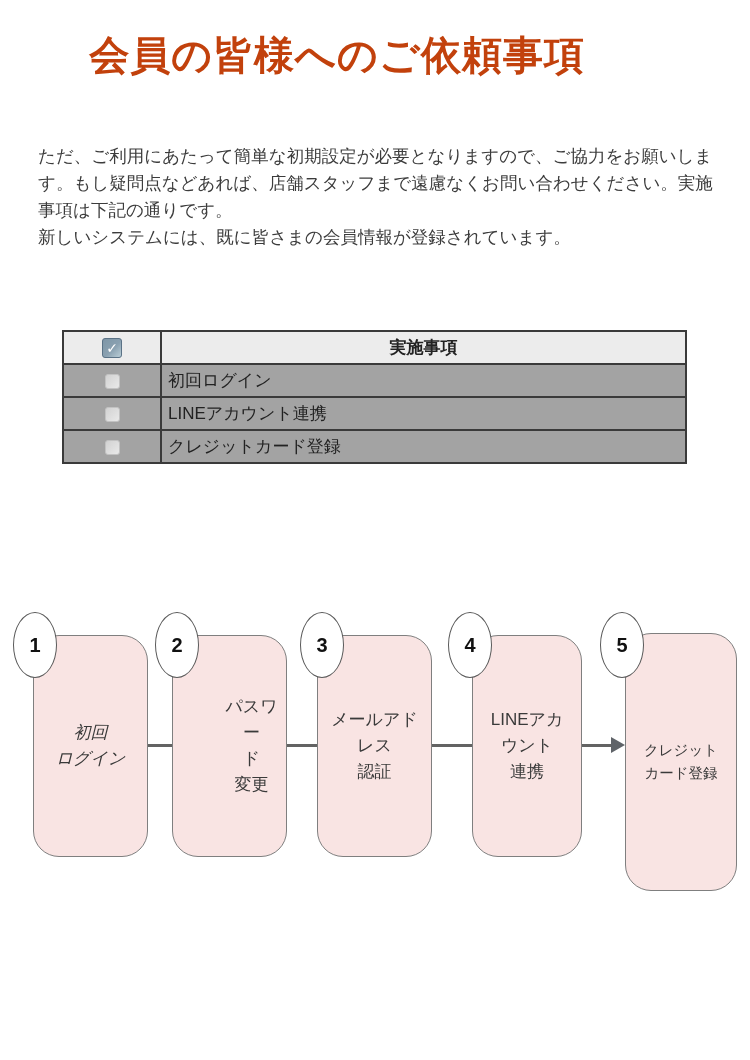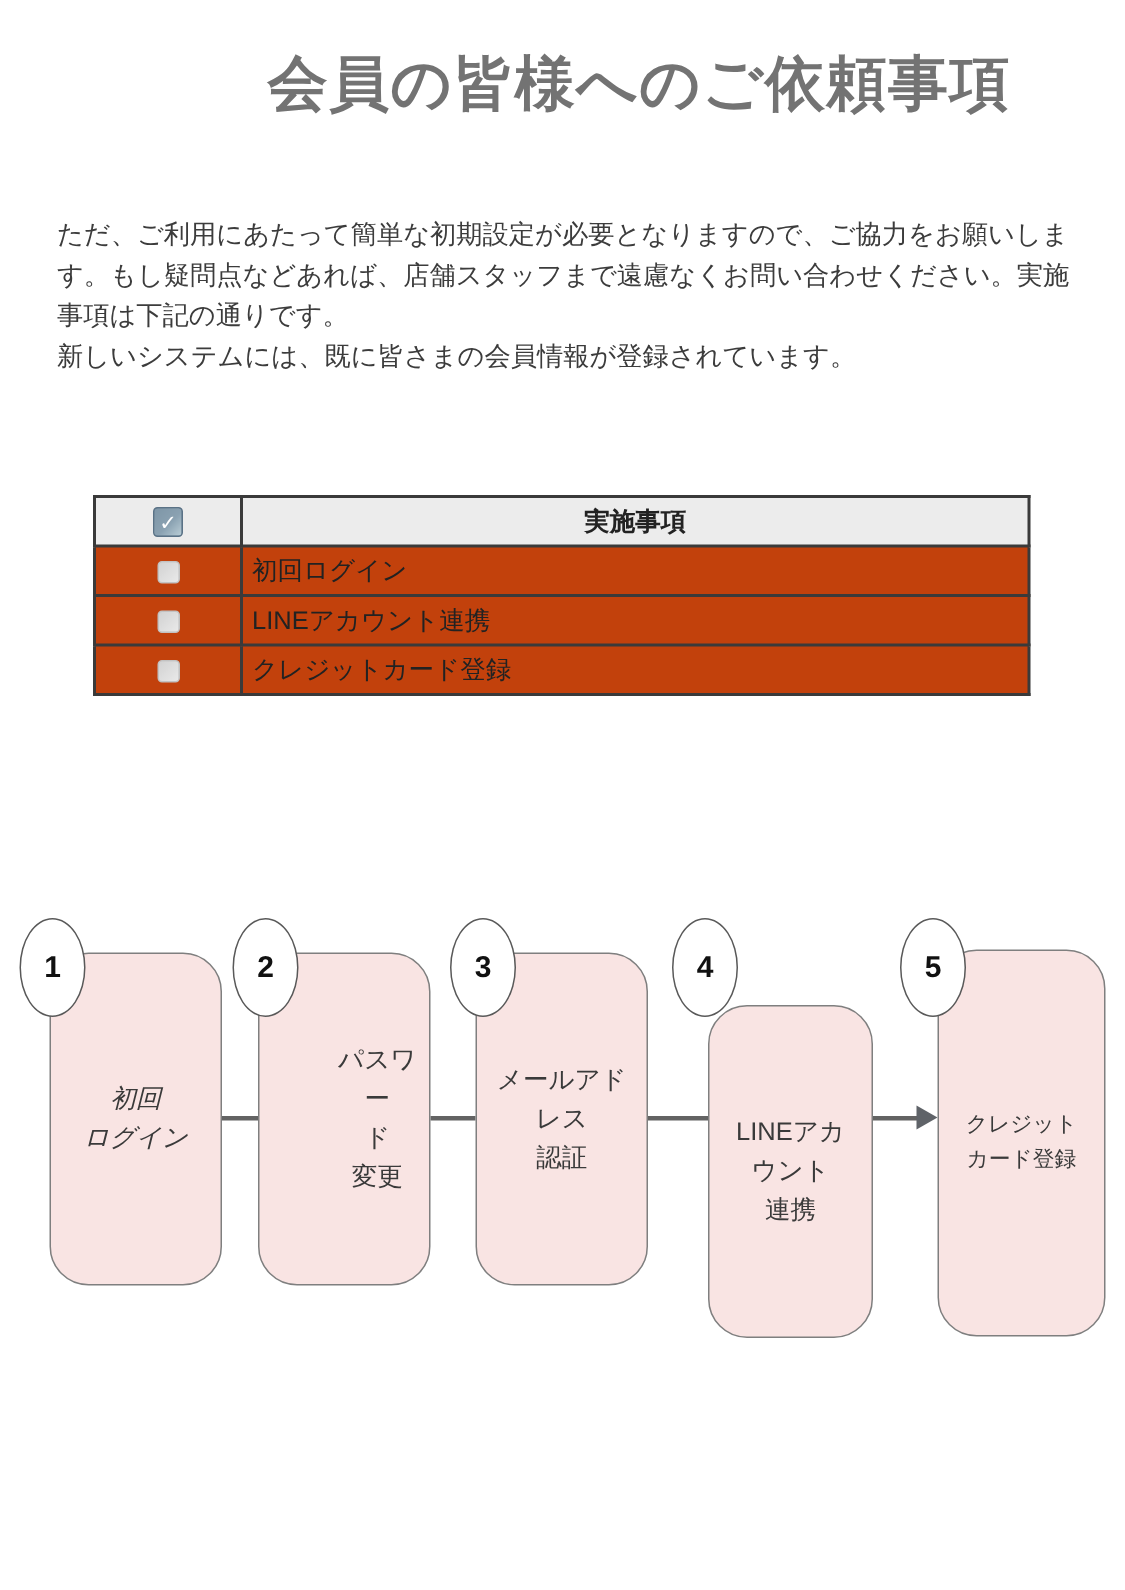--- a/index.html
+++ b/index.html
@@ -2,41 +2,41 @@
 <html lang="ja"><head>
 <meta charset="utf-8">
 <style>
   html,body{margin:0;padding:0;background:#fff;}
   .page{
     position:relative;width:750px;height:1060px;background:#ffffff;
     font-family:"Liberation Sans","DejaVu Sans",sans-serif;overflow:hidden;
   }
   
   .title{
-    position:absolute;left:0;top:28px;width:674px;text-align:right;
-    font-size:40px;font-weight:bold;color:#737373;letter-spacing:1px;
+    position:absolute;left:0;top:28px;width:674px;text-align:center;
+    font-size:40px;font-weight:bold;color:#c2410c;letter-spacing:1px;
   }
   
   .intro{
     position:absolute;left:38px;top:143px;width:678px;
     font-size:17.5px;line-height:27px;color:#3c3c3c;
   }
   
   .check-table{
     position:absolute;left:62px;top:330px;width:625px;
     border-collapse:collapse;table-layout:fixed;
   }
   .check-table td,.check-table th{
     border:2px solid #3a3a3a;height:31px;padding:0;
     font-size:17px;color:#222;vertical-align:middle;
   }
   .col-check{width:96px;text-align:center;}
   .check-table th.col-item{background:#ececec;font-weight:bold;text-align:center;font-size:17px;}
   .check-table th.col-check{background:#ececec;}
-  .check-table td{background:#c2410c;}
+  .check-table td{background:#a3a3a3;}
   .check-table td.col-item{padding-left:6px;text-align:left;}
   .cb{
     display:inline-block;vertical-align:middle;border-radius:3px;
   }
   .cb-checked{
     width:18px;height:18px;line-height:18px;
     background:linear-gradient(135deg,#7e96a7 0%,#8aa1b1 55%,#b9cdd6 100%);
     border:1px solid #5a7286;color:#ffffff;font-size:14px;font-weight:bold;
     text-align:center;
   }
@@ -128,21 +128,21 @@
     <div class="flow-box" style="left:172px;padding-left:44px;">
       <div class="flow-label">パスワー
 ド
 変更</div>
     </div>
     <div class="flow-box" style="left:317px;">
       <div class="flow-label">メールアド
 レス
 認証</div>
     </div>
-    <div class="flow-box" style="left:472px;width:110px;margin-top:35px;">
+    <div class="flow-box" style="left:472px;width:110px;">
       <div class="flow-label">LINEアカ
 ウント
 連携</div>
     </div>
     <div class="flow-box" style="left:625px;width:112px;top:633px;height:258px;">
       <div class="flow-label small">クレジット
 カード登録</div>
     </div>
 
     <div class="flow-badge" style="left:13px;">1</div>

